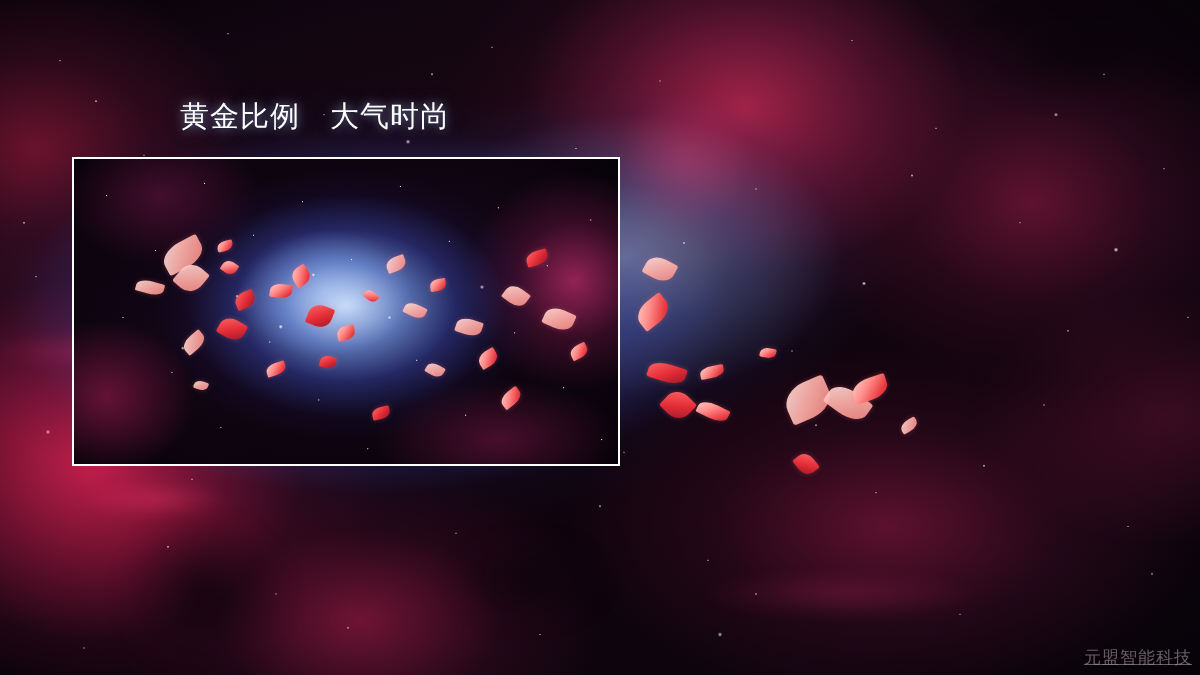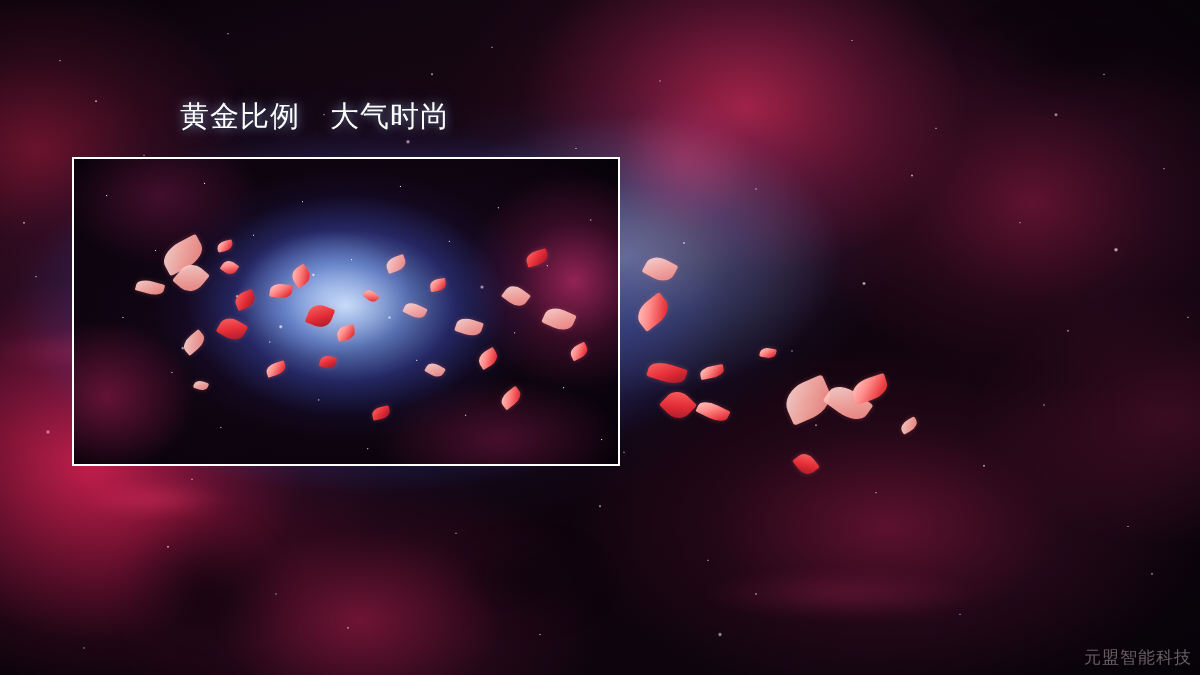--- a/index.html
+++ b/index.html
@@ -241,20 +241,21 @@
   }
 
   #watermark {
     position: absolute;
     right: 8px;
     bottom: 6px;
     font-size: 17px;
     letter-spacing: 1px;
     color: rgba(168,152,160,0.62);
     text-shadow: 0 1px 2px rgba(0,0,0,0.5);
+    text-decoration: underline;
   }
 </style>
 </head>
 <body>
 
 <div id="slide">
 
   <div class="nebula-base"></div>
   <div class="nebula-wisps"></div>
   <div class="nebula-dark"></div>

